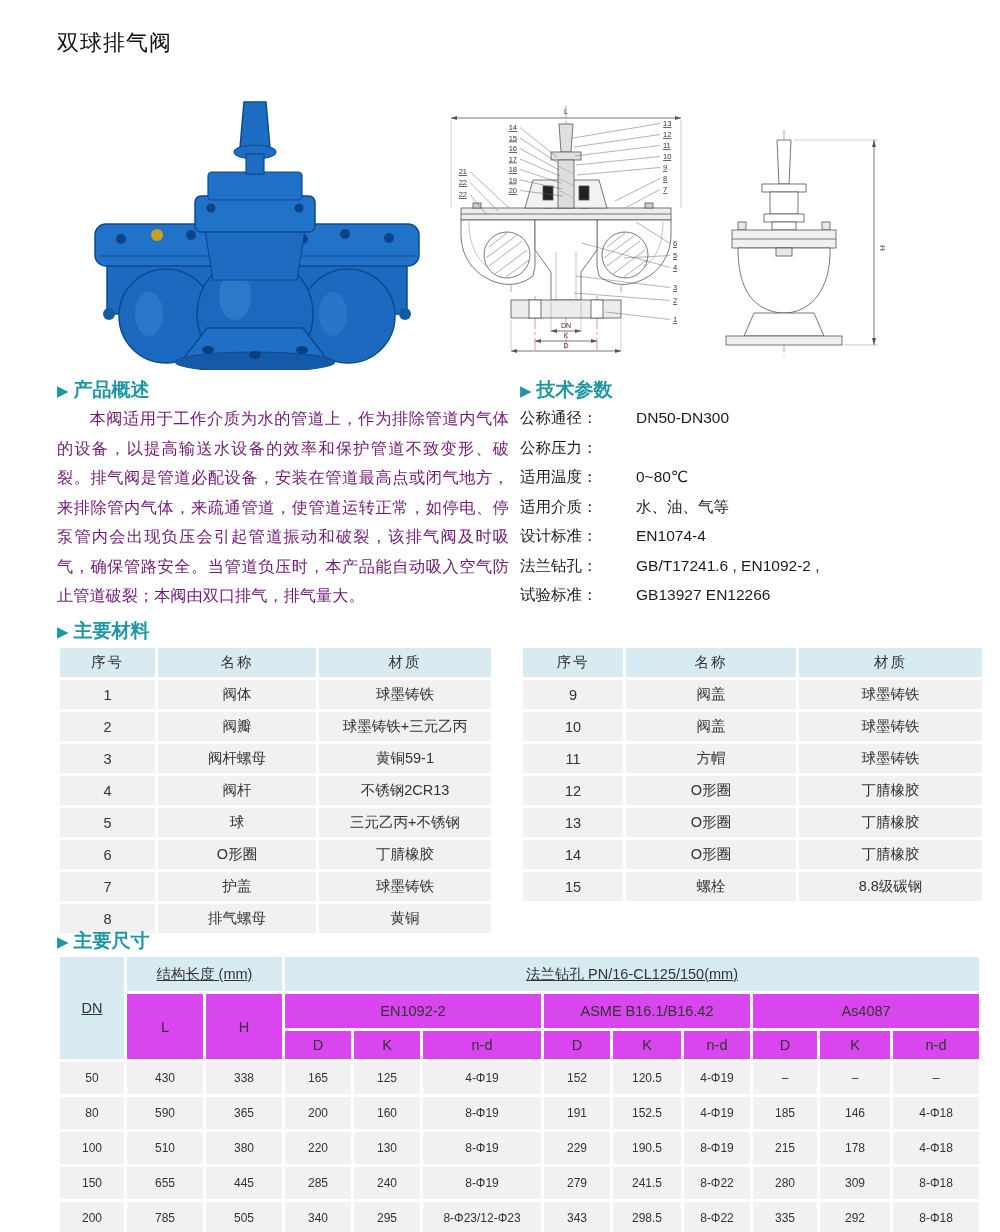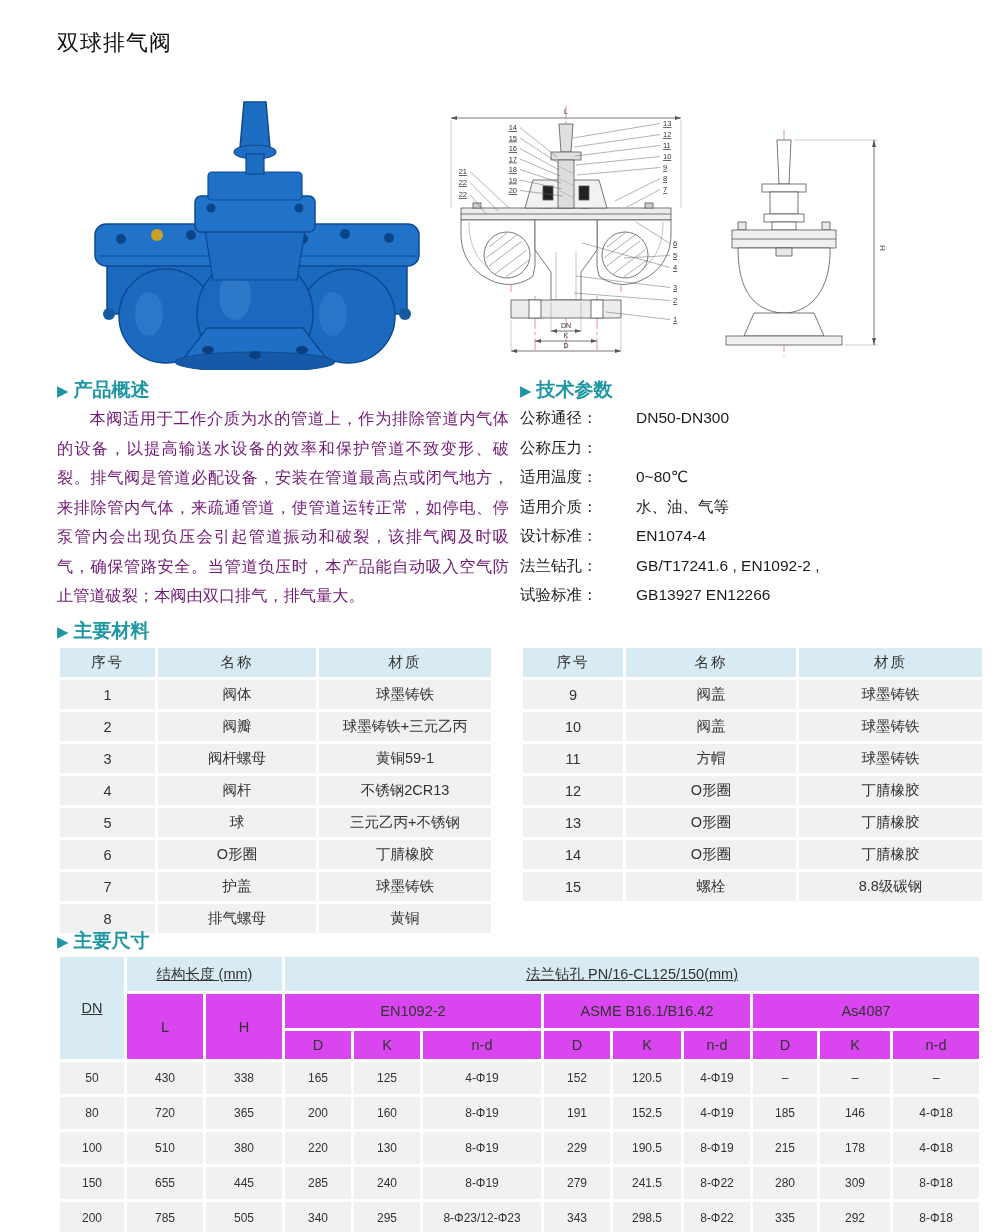--- a/index.html
+++ b/index.html
@@ -440,21 +440,21 @@
           <td>4-Φ19</td>
           <td>152</td>
           <td>120.5</td>
           <td>4-Φ19</td>
           <td>–</td>
           <td>–</td>
           <td>–</td>
         </tr>
         <tr>
           <td>80</td>
-          <td>720</td>
+          <td>590</td>
           <td>365</td>
           <td>200</td>
           <td>160</td>
           <td>8-Φ19</td>
           <td>191</td>
           <td>152.5</td>
           <td>4-Φ19</td>
           <td>185</td>
           <td>146</td>
           <td>4-Φ18</td>

